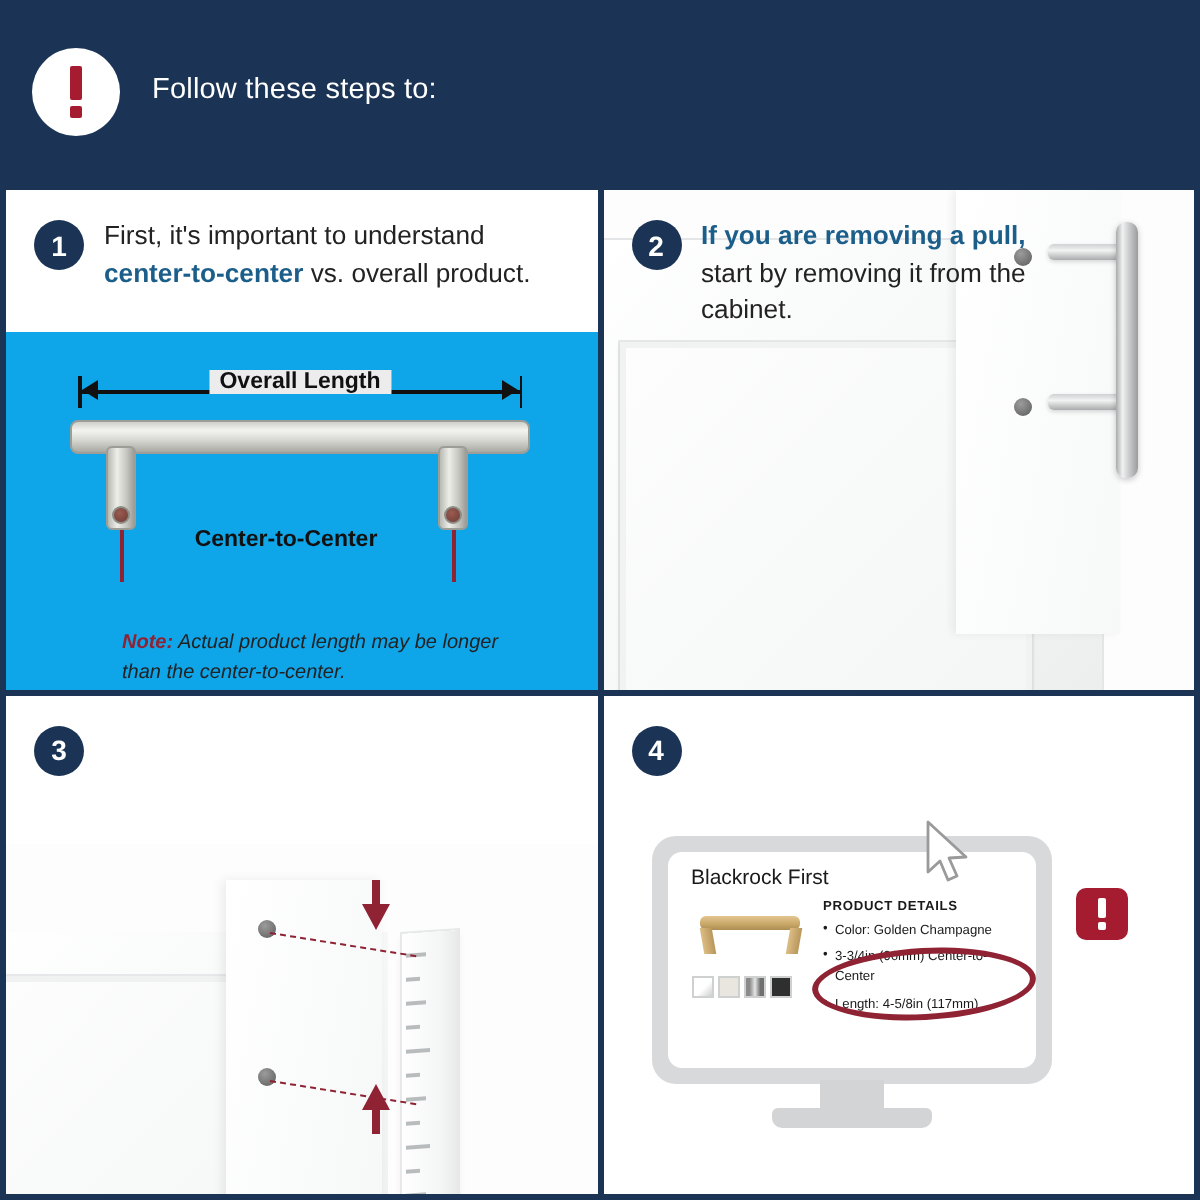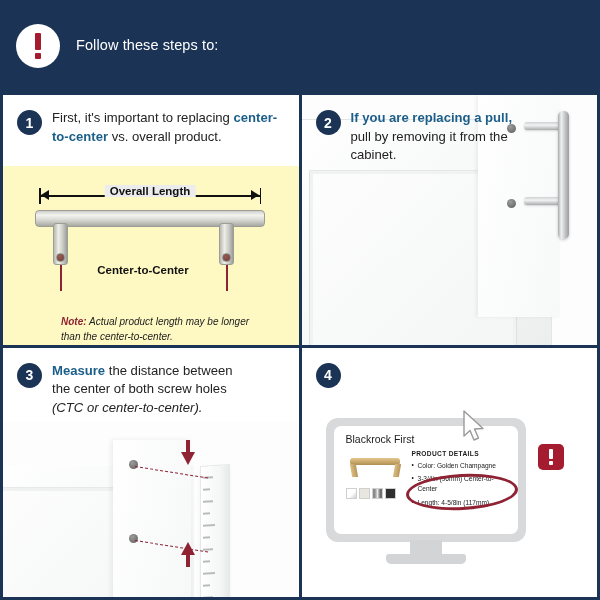--- a/index.html
+++ b/index.html
@@ -47,21 +47,21 @@
     background:#1b3456;color:#fff;font-size:14px;font-weight:700;
     display:flex;align-items:center;justify-content:center;margin-top:1px;
   }
   .step-copy{margin-left:10px;font-size:13.1px;line-height:1.42;color:#222;}
   .step-copy b{color:#1b5e8a;font-weight:700;}
   .step-copy .hl{color:#1b5e8a;font-weight:700;}
   .step-copy .ul{color:#1b5e8a;font-weight:700;text-decoration:underline;}
   .step-copy .it{font-style:italic;}
 
   
-  .p1-art{position:absolute;left:0;right:0;bottom:0;top:71px;background:#fef9c3;}
+  .p1-art{position:absolute;left:0;right:0;bottom:0;top:71px;background:#0ea5e9;}
   .oal-wrap{position:absolute;left:36px;top:22px;width:222px;height:16px;}
   .oal-line{position:absolute;left:0;right:0;top:7px;height:1.5px;background:#111;}
   .oal-label{
     position:absolute;left:50%;top:-3px;transform:translateX(-50%);
     background:#ececec;padding:0 5px;font-size:11.5px;font-weight:700;color:#111;white-space:nowrap;
   }
   .tick{position:absolute;width:1.5px;height:16px;background:#111;top:0;}
   .arrowL,.arrowR{position:absolute;top:2px;width:0;height:0;border-top:5px solid transparent;border-bottom:5px solid transparent;}
   .arrowL{left:2px;border-right:8px solid #111;}
   .arrowR{right:2px;border-left:8px solid #111;}
@@ -230,21 +230,21 @@
     <div class="header-text">
       <div class="head-kicker">Follow these steps to:</div>
     </div>
   </div>
 
   <div class="grid">
 
     <div class="panel">
       <div class="step-head">
         <div class="step-badge">1</div>
-        <div class="step-copy"><span>First, it's important to replacing </span><b>center-to-center</b><span> vs. overall product.</span></div>
+        <div class="step-copy"><span>First, it's important to understand </span><b>center-to-center</b><span> vs. overall product.</span></div>
       </div>
 
       <div class="p1-art">
         <div class="oal-wrap">
           <div class="oal-line"></div>
           <div class="tick" style="left:0;"></div>
           <div class="tick" style="right:0;"></div>
           <div class="arrowL"></div>
           <div class="arrowR"></div>
           <div class="oal-label">Overall Length</div>
@@ -276,21 +276,21 @@
         </div>
         <div class="stile"></div>
         <div class="screwhole h1"></div>
         <div class="screwhole h2"></div>
         <div class="arm a1"></div>
         <div class="arm a2"></div>
         <div class="bar-pull"></div>
       </div>
       <div class="step-head" style="position:relative;">
         <div class="step-badge">2</div>
-        <div class="step-copy" style="width:168px;"><span class="hl">If you are replacing a pull,</span><span> pull by removing it from the cabinet.</span></div>
+        <div class="step-copy" style="width:168px;"><span class="hl">If you are removing a pull,</span><span> start by removing it from the cabinet.</span></div>
       </div>
     </div>
 
     <div class="panel p3">
       <div class="photo" style="top:74px;">
         <div class="cab-door door-main"></div>
         <div class="door-inset"></div>
         <div class="stile"></div>
         <div class="screwhole h1"></div>
         <div class="screwhole h2"></div>
@@ -310,21 +310,20 @@
         </div>
         <div class="dash d1"></div>
         <div class="dash d2"></div>
         <div class="vdown-stem"></div>
         <div class="varrow vdown"></div>
         <div class="vup-stem"></div>
         <div class="varrow vup"></div>
       </div>
       <div class="step-head" style="position:relative;">
         <div class="step-badge">3</div>
-        <div class="step-copy" style="width:200px;"><span class="hl">Measure</span><span> the distance between the center of both screw holes </span><span class="it">(CTC or center-to-center).</span></div>
       </div>
     </div>
 
     <div class="panel p4">
       <div class="step-head">
         <div class="step-badge">4</div>
       </div>
 
       <div class="monitor">
         <div class="mon-frame">

